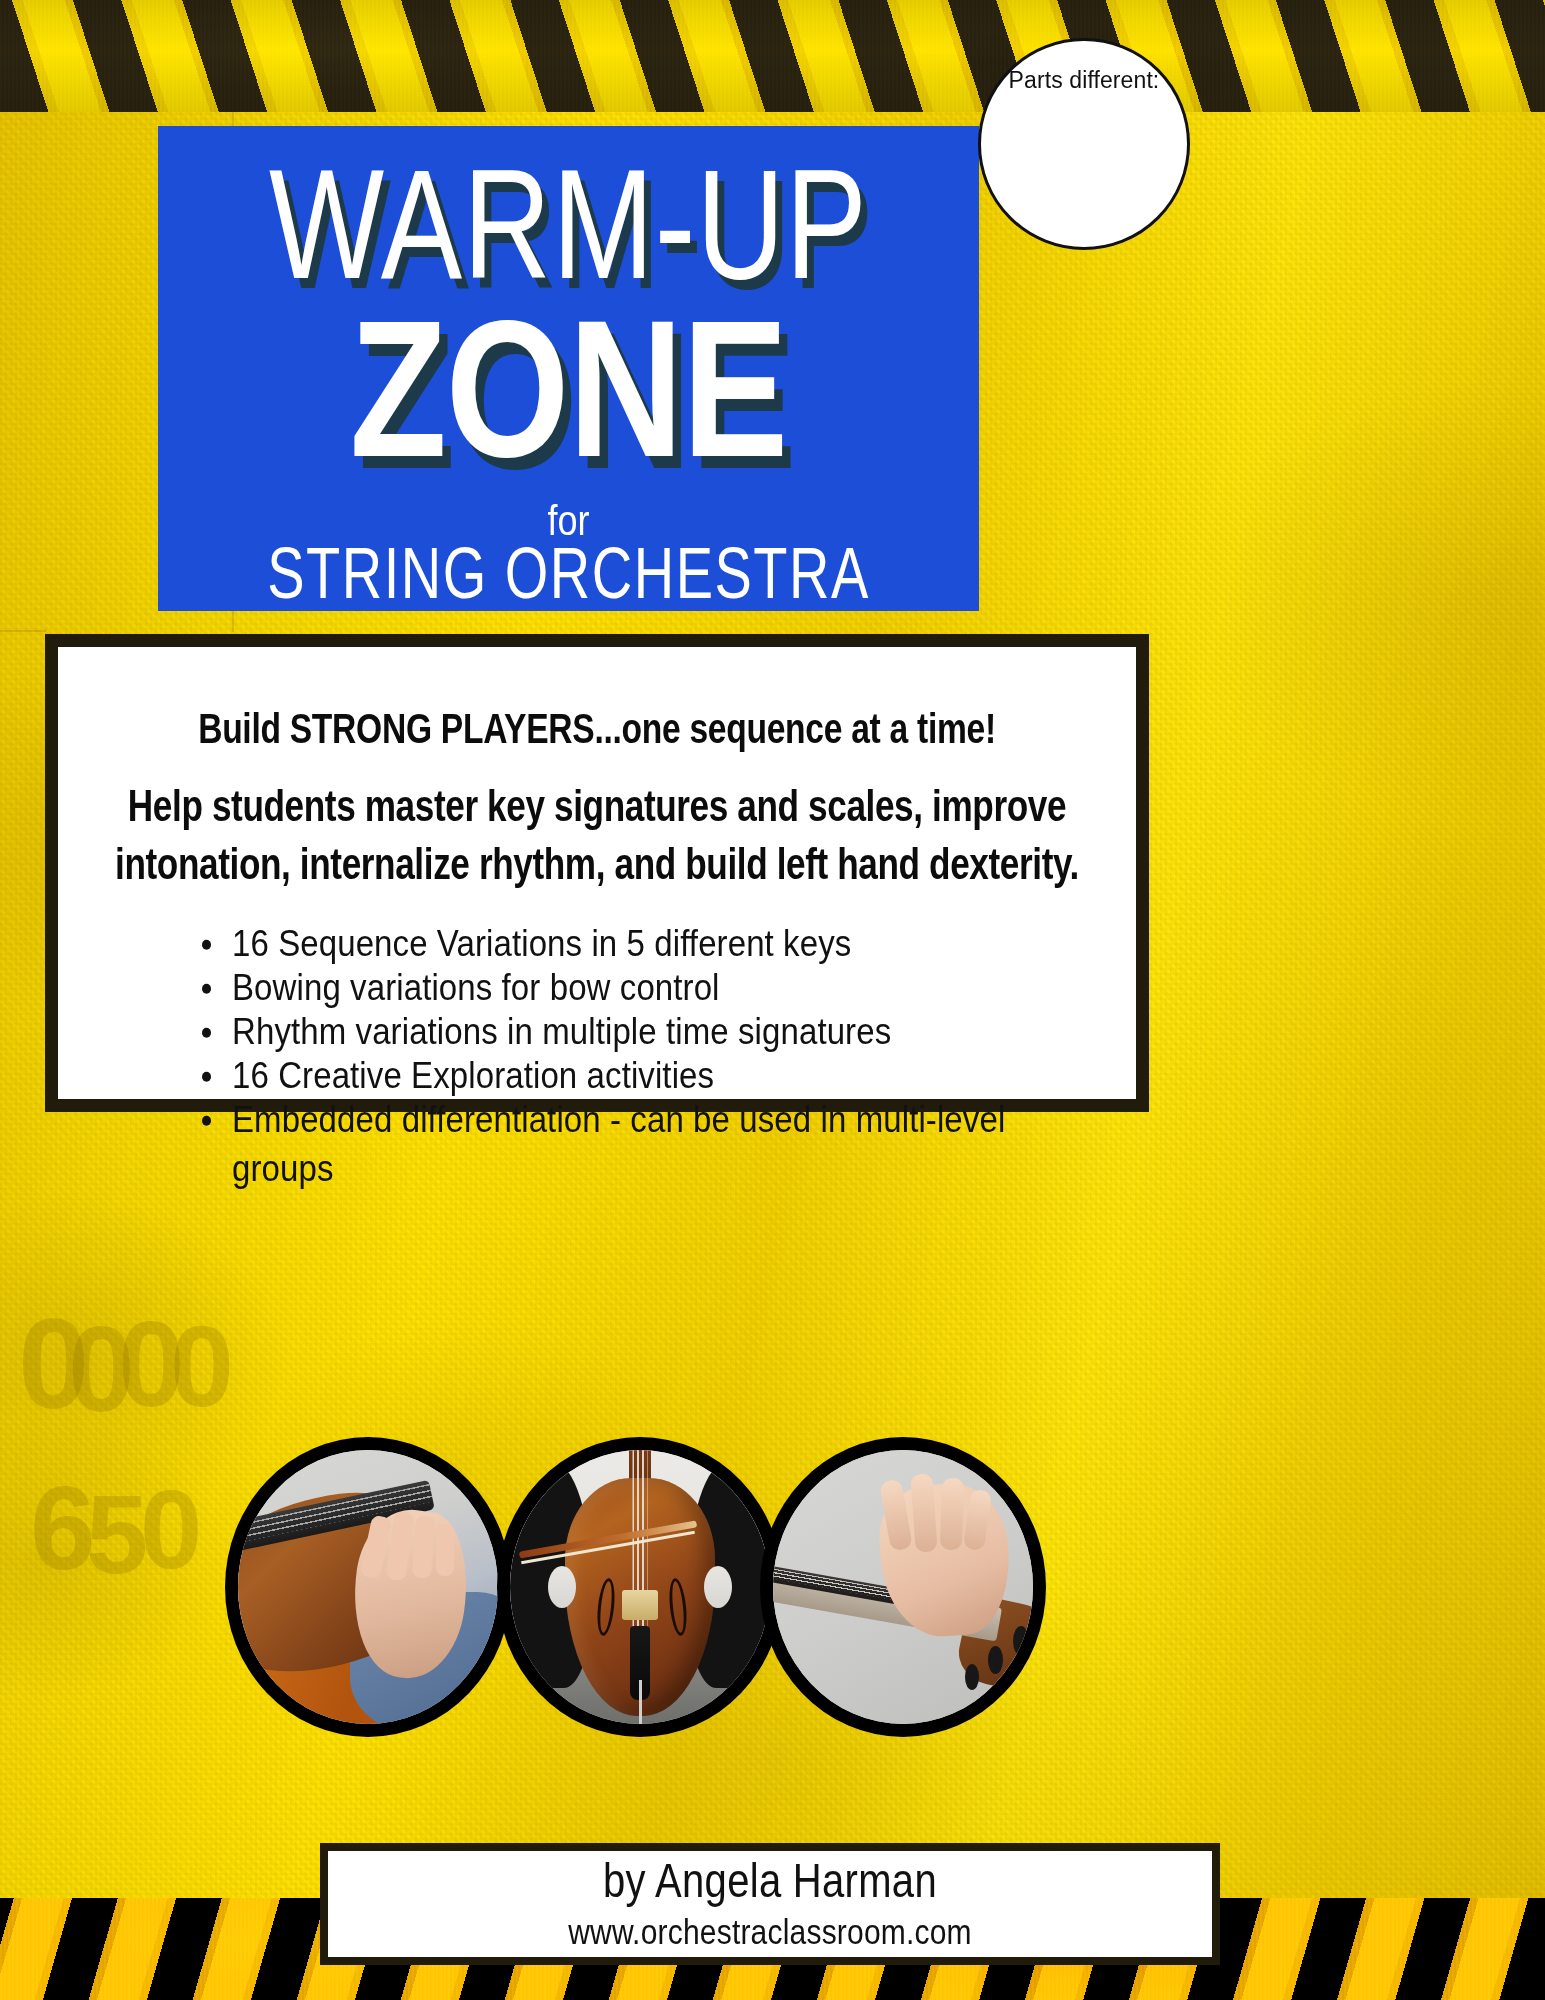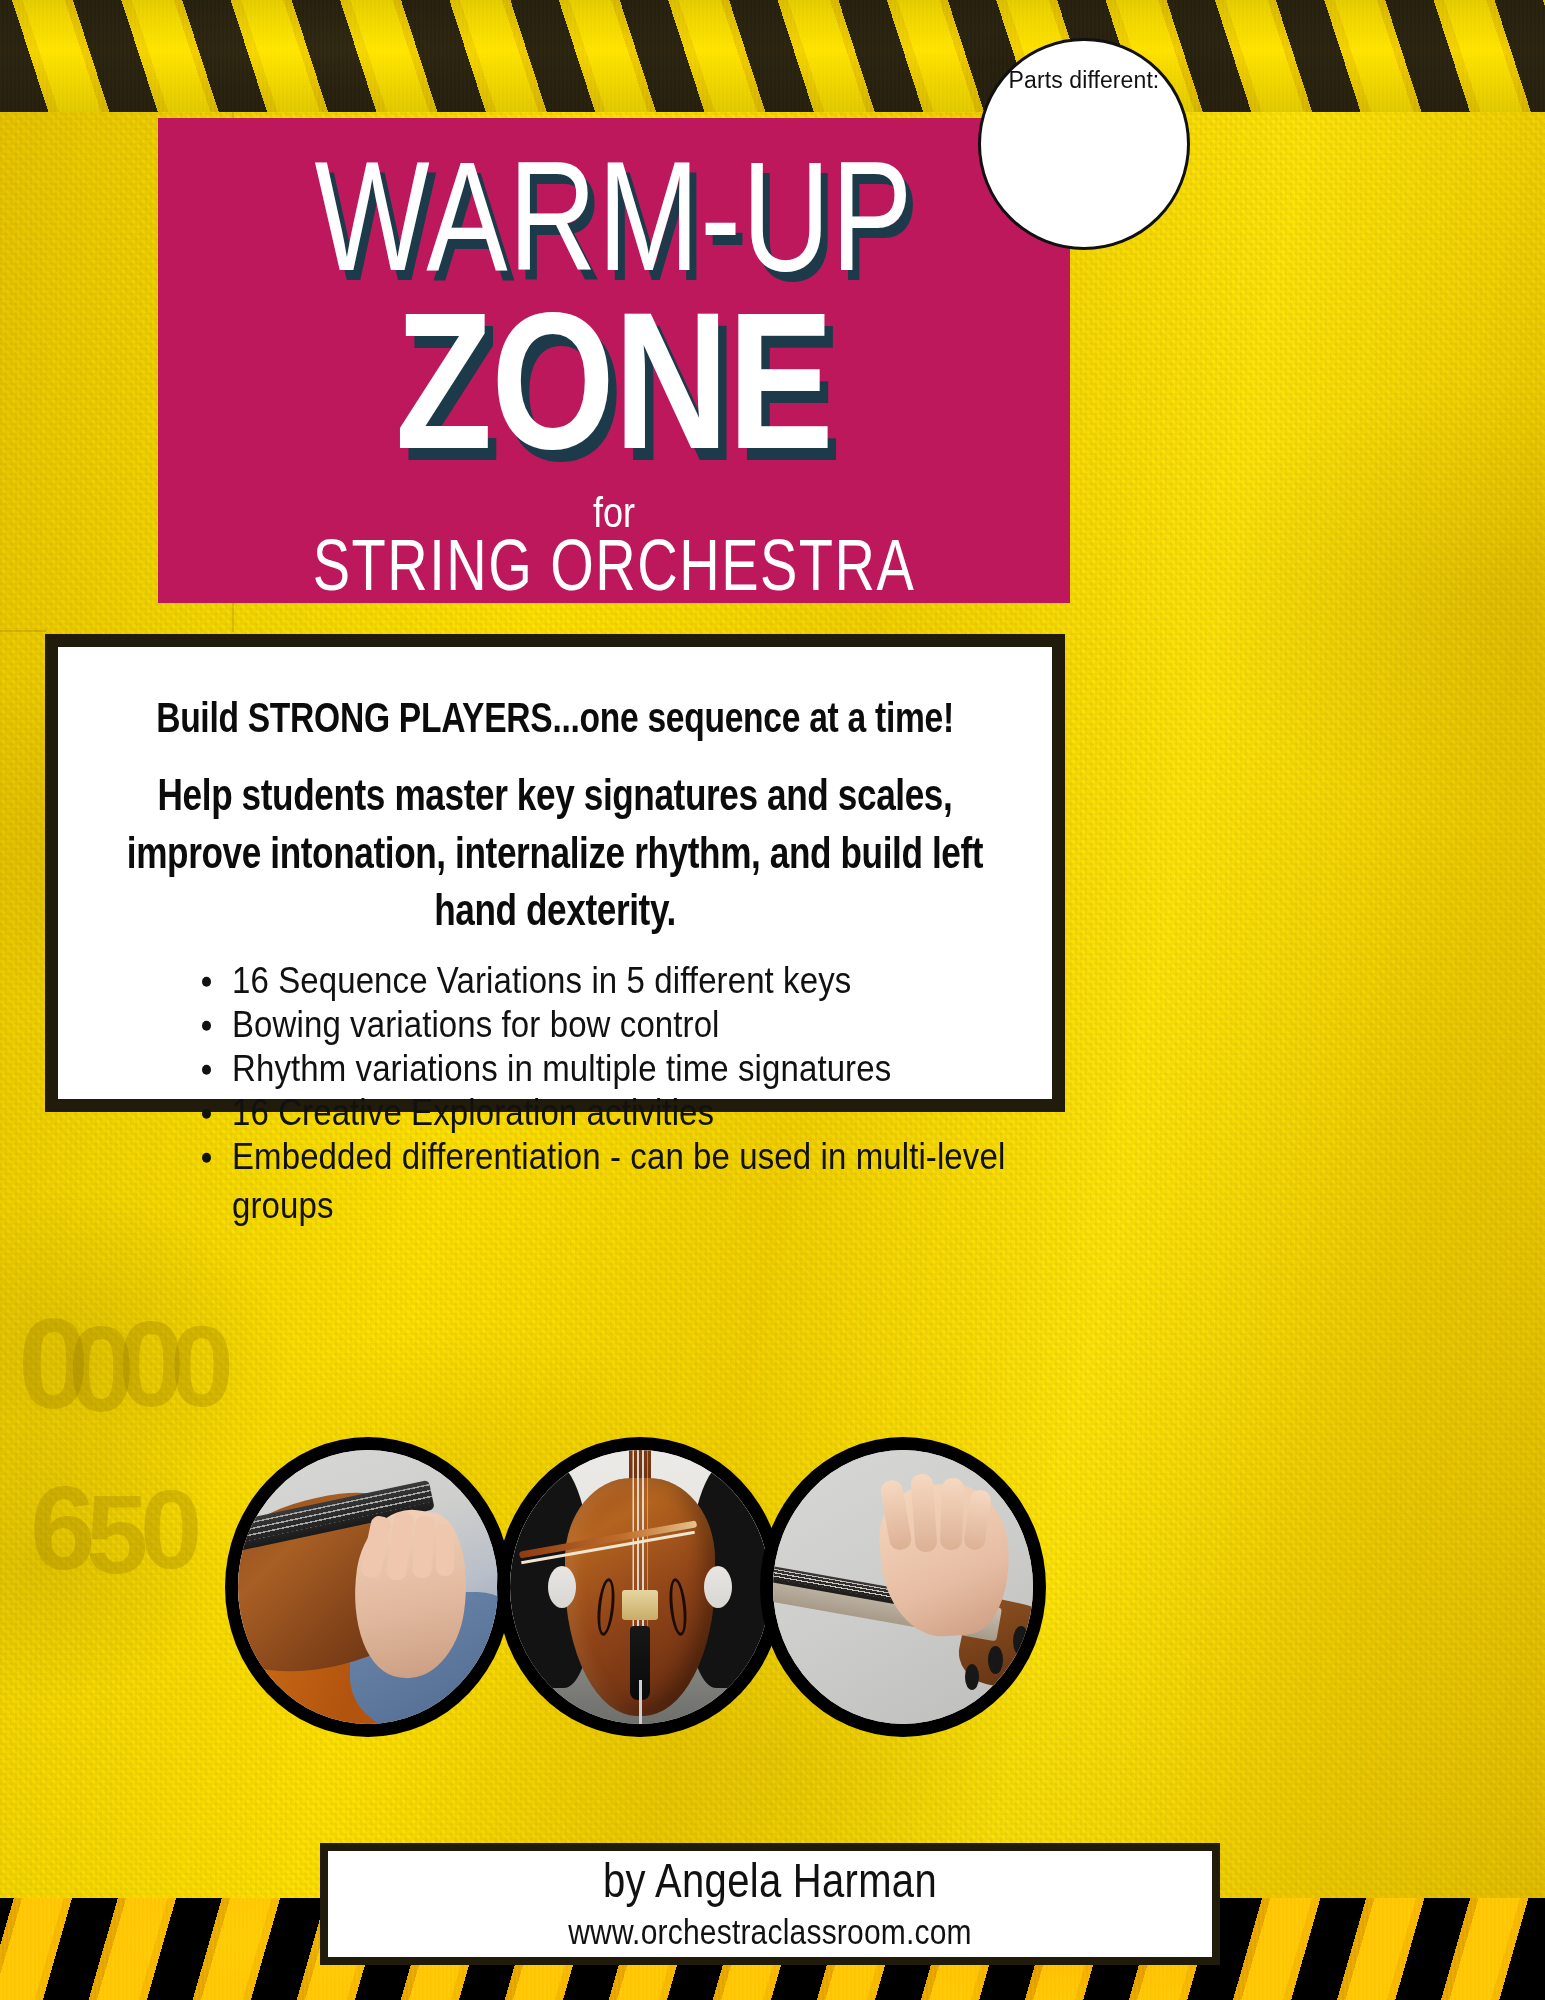--- a/index.html
+++ b/index.html
@@ -82,22 +82,22 @@
   .badge-list li{
     font-size:23px;color:#111;line-height:1.30;position:relative;padding-left:22px;
   }
   .badge-list li::before{
     content:"";position:absolute;left:2px;top:11px;width:7px;height:7px;
     border-radius:50%;background:#111;
   }
 
   
   .title-panel{
-    position:absolute;left:158px;top:118px;width:912px;height:485px;
-    background:#be185d;z-index:20;
+    position:absolute;left:158px;top:126px;width:821px;height:485px;
+    background:#1d4ed8;z-index:20;
   }
   .title-main{
     position:absolute;left:0;right:0;top:20px;text-align:center;
     font-size:122px;line-height:1.0;letter-spacing:1px;
     color:#ffffff;font-weight:400;
     font-family:"Liberation Sans", sans-serif;
     text-shadow:7px 8px 0 #1d3a4a;
     transform:scaleY(1.28);transform-origin:top center;
   }
   .title-zone{
@@ -114,23 +114,23 @@
     transform:scaleY(1.18);transform-origin:top center;
   }
   .title-sub{
     position:absolute;left:0;right:0;top:404px;text-align:center;
     font-size:56px;color:#ffffff;font-weight:400;letter-spacing:1.5px;
     transform:scaleY(1.30);transform-origin:top center;
   }
 
   
   .feature-box{
-    position:absolute;left:45px;top:634px;width:1020px;height:478px;
+    position:absolute;left:45px;top:634px;width:1104px;height:478px;
     background:#ffffff;border:13px solid #211b0c;box-sizing:border-box;
-    z-index:22;padding:30px 22px 0 22px;
+    z-index:22;padding:41px 22px 0 22px;
   }
   .feature-h1{
     text-align:center;font-size:35px;font-weight:700;color:#0c0c0c;
     margin:16px 0 0 0;letter-spacing:-.3px;
     transform:scaleY(1.22) scaleX(.96);transform-origin:center top;
   }
   .feature-h2{
     text-align:center;font-size:37px;font-weight:700;color:#0c0c0c;
     margin:34px 0 0 0;line-height:1.30;letter-spacing:-.4px;
     transform:scaleY(1.20) scaleX(.95);transform-origin:center top;

